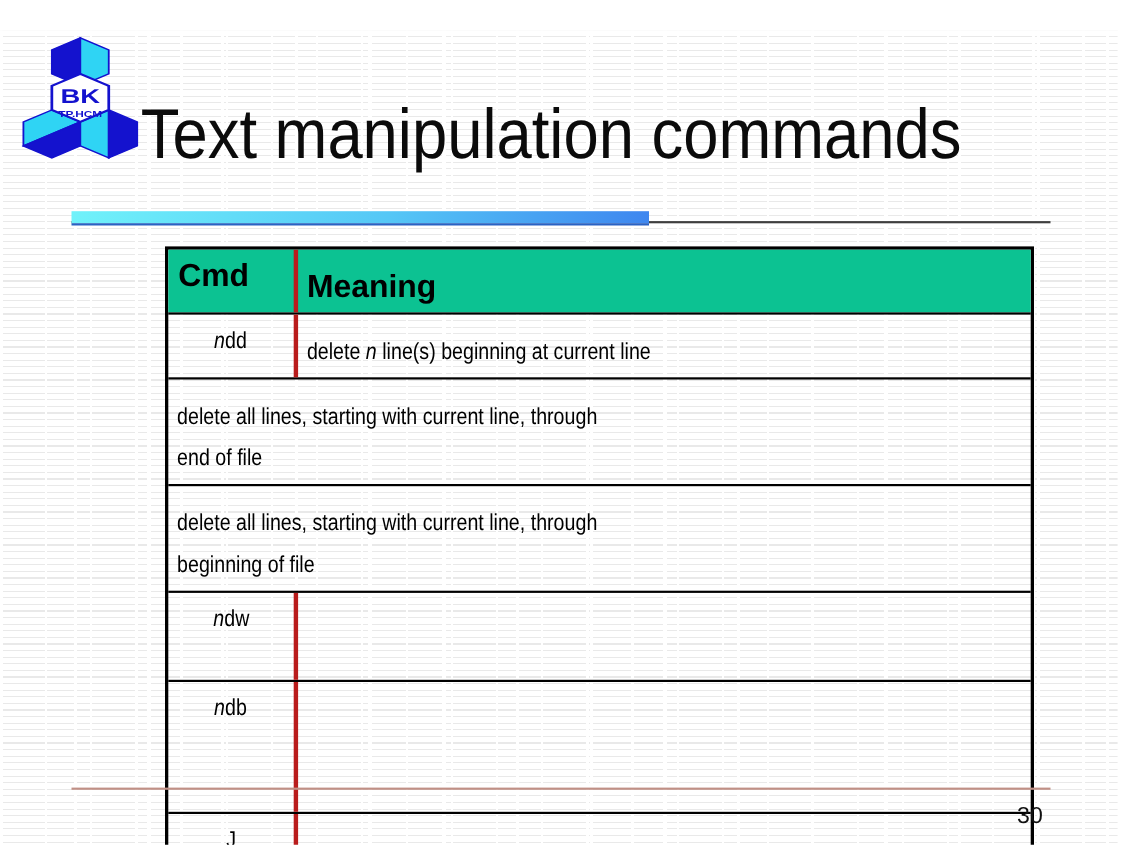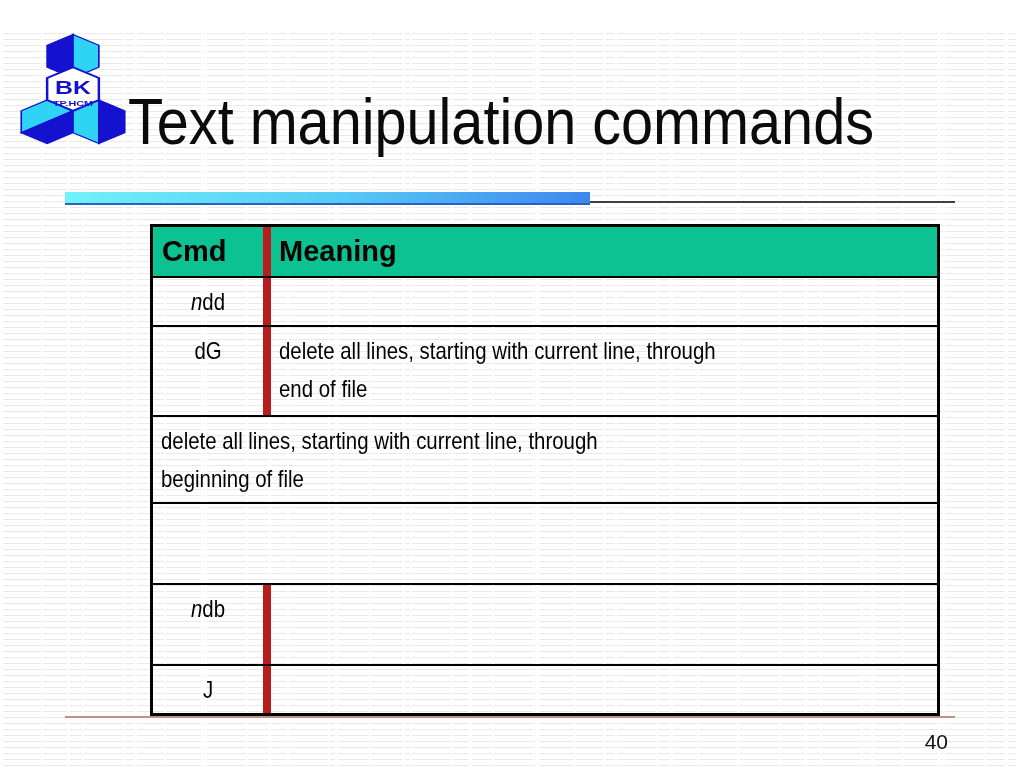--- a/index.html
+++ b/index.html
@@ -57,36 +57,36 @@
     width: 790px;
     border: 3px solid #000;
     box-sizing: border-box;
     color: #000;
   }
   .t-row { display: flex; box-sizing: border-box; }
   .t-row + .t-row { border-top: 2px solid #000; }
   .c1 {
     width: 118px;
     flex: 0 0 118px;
-    border-right: 8px solid #b91c1c;
+    border-right: 4px solid #b91c1c;
     box-sizing: border-box;
     padding: 5px 4px 4px 4px;
     text-align: center;
   }
-  .c2 { flex: 1 1 auto; box-sizing: border-box; padding: 5px 6px 4px 8px; overflow: visible; }
+  .c2 { flex: 1 1 auto; box-sizing: border-box; padding: 15px 6px 4px 8px; overflow: visible; }
 
   .hdr { background: #0cc292; min-height: 49px; font-weight: bold; font-size: 29px; line-height: 38px; }
   .hdr .c1 { text-align: left; padding-left: 9px; }
 
-  .body-row { font-size: 24px; line-height: 38px; }
+  .body-row { font-size: 21px; line-height: 38px; }
   .r0 { min-height: 47px; }
   .r1 { min-height: 90px; }
   .r2 { min-height: 81px; }
   .r3 { min-height: 81px; }
-  .r4 { min-height: 81px; }
+  .r4 { min-height: 81px; flex-direction: column; }
   .r5 { min-height: 39px; }
 
   .cmd-text {
     display: inline-block;
     white-space: pre;
     transform: scaleX(0.85);
     transform-origin: center top;
   }
   .meaning-text {
     display: inline-block;
@@ -144,52 +144,55 @@
 
     <div class="t-row hdr">
       <div class="c1">Cmd</div>
       <div class="c2">Meaning</div>
     </div>
 
     <div class="t-row body-row r0">
       <div class="c1">
         <span class="cmd-text"><i class="it">n</i><span>dd</span></span>
       </div>
+      <div class="c2">
+        <span class="meaning-text"><span>delete </span><i class="it">n</i><span> line(s) beginning at current line</span></span>
+      </div>
     </div>
 
     <div class="t-row body-row r1">
-      <div class="c1">
-        <span class="cmd-text"><i class="it"></i><span>dG</span></span>
-      </div>
       <div class="c2">
         <span class="meaning-text"><span>delete all lines, starting with current line, through
 end of file</span></span>
       </div>
     </div>
 
     <div class="t-row body-row r2">
       <div class="c2">
         <span class="meaning-text"><span>delete all lines, starting with current line, through
 beginning of file</span></span>
       </div>
     </div>
 
     <div class="t-row body-row r3">
+      <div class="c1">
+        <span class="cmd-text"><i class="it">n</i><span>dw</span></span>
+      </div>
     </div>
 
     <div class="t-row body-row r4">
       <div class="c1">
         <span class="cmd-text"><i class="it">n</i><span>db</span></span>
       </div>
     </div>
 
     <div class="t-row body-row r5">
       <div class="c1">
         <span class="cmd-text"><i class="it"></i><span>J</span></span>
       </div>
     </div>
 
   </div>
 
   <div class="footer-line"></div>
-  <div class="page-num">40</div>
+  <div class="page-num">30</div>
 
 </div>
 
 </body></html>

